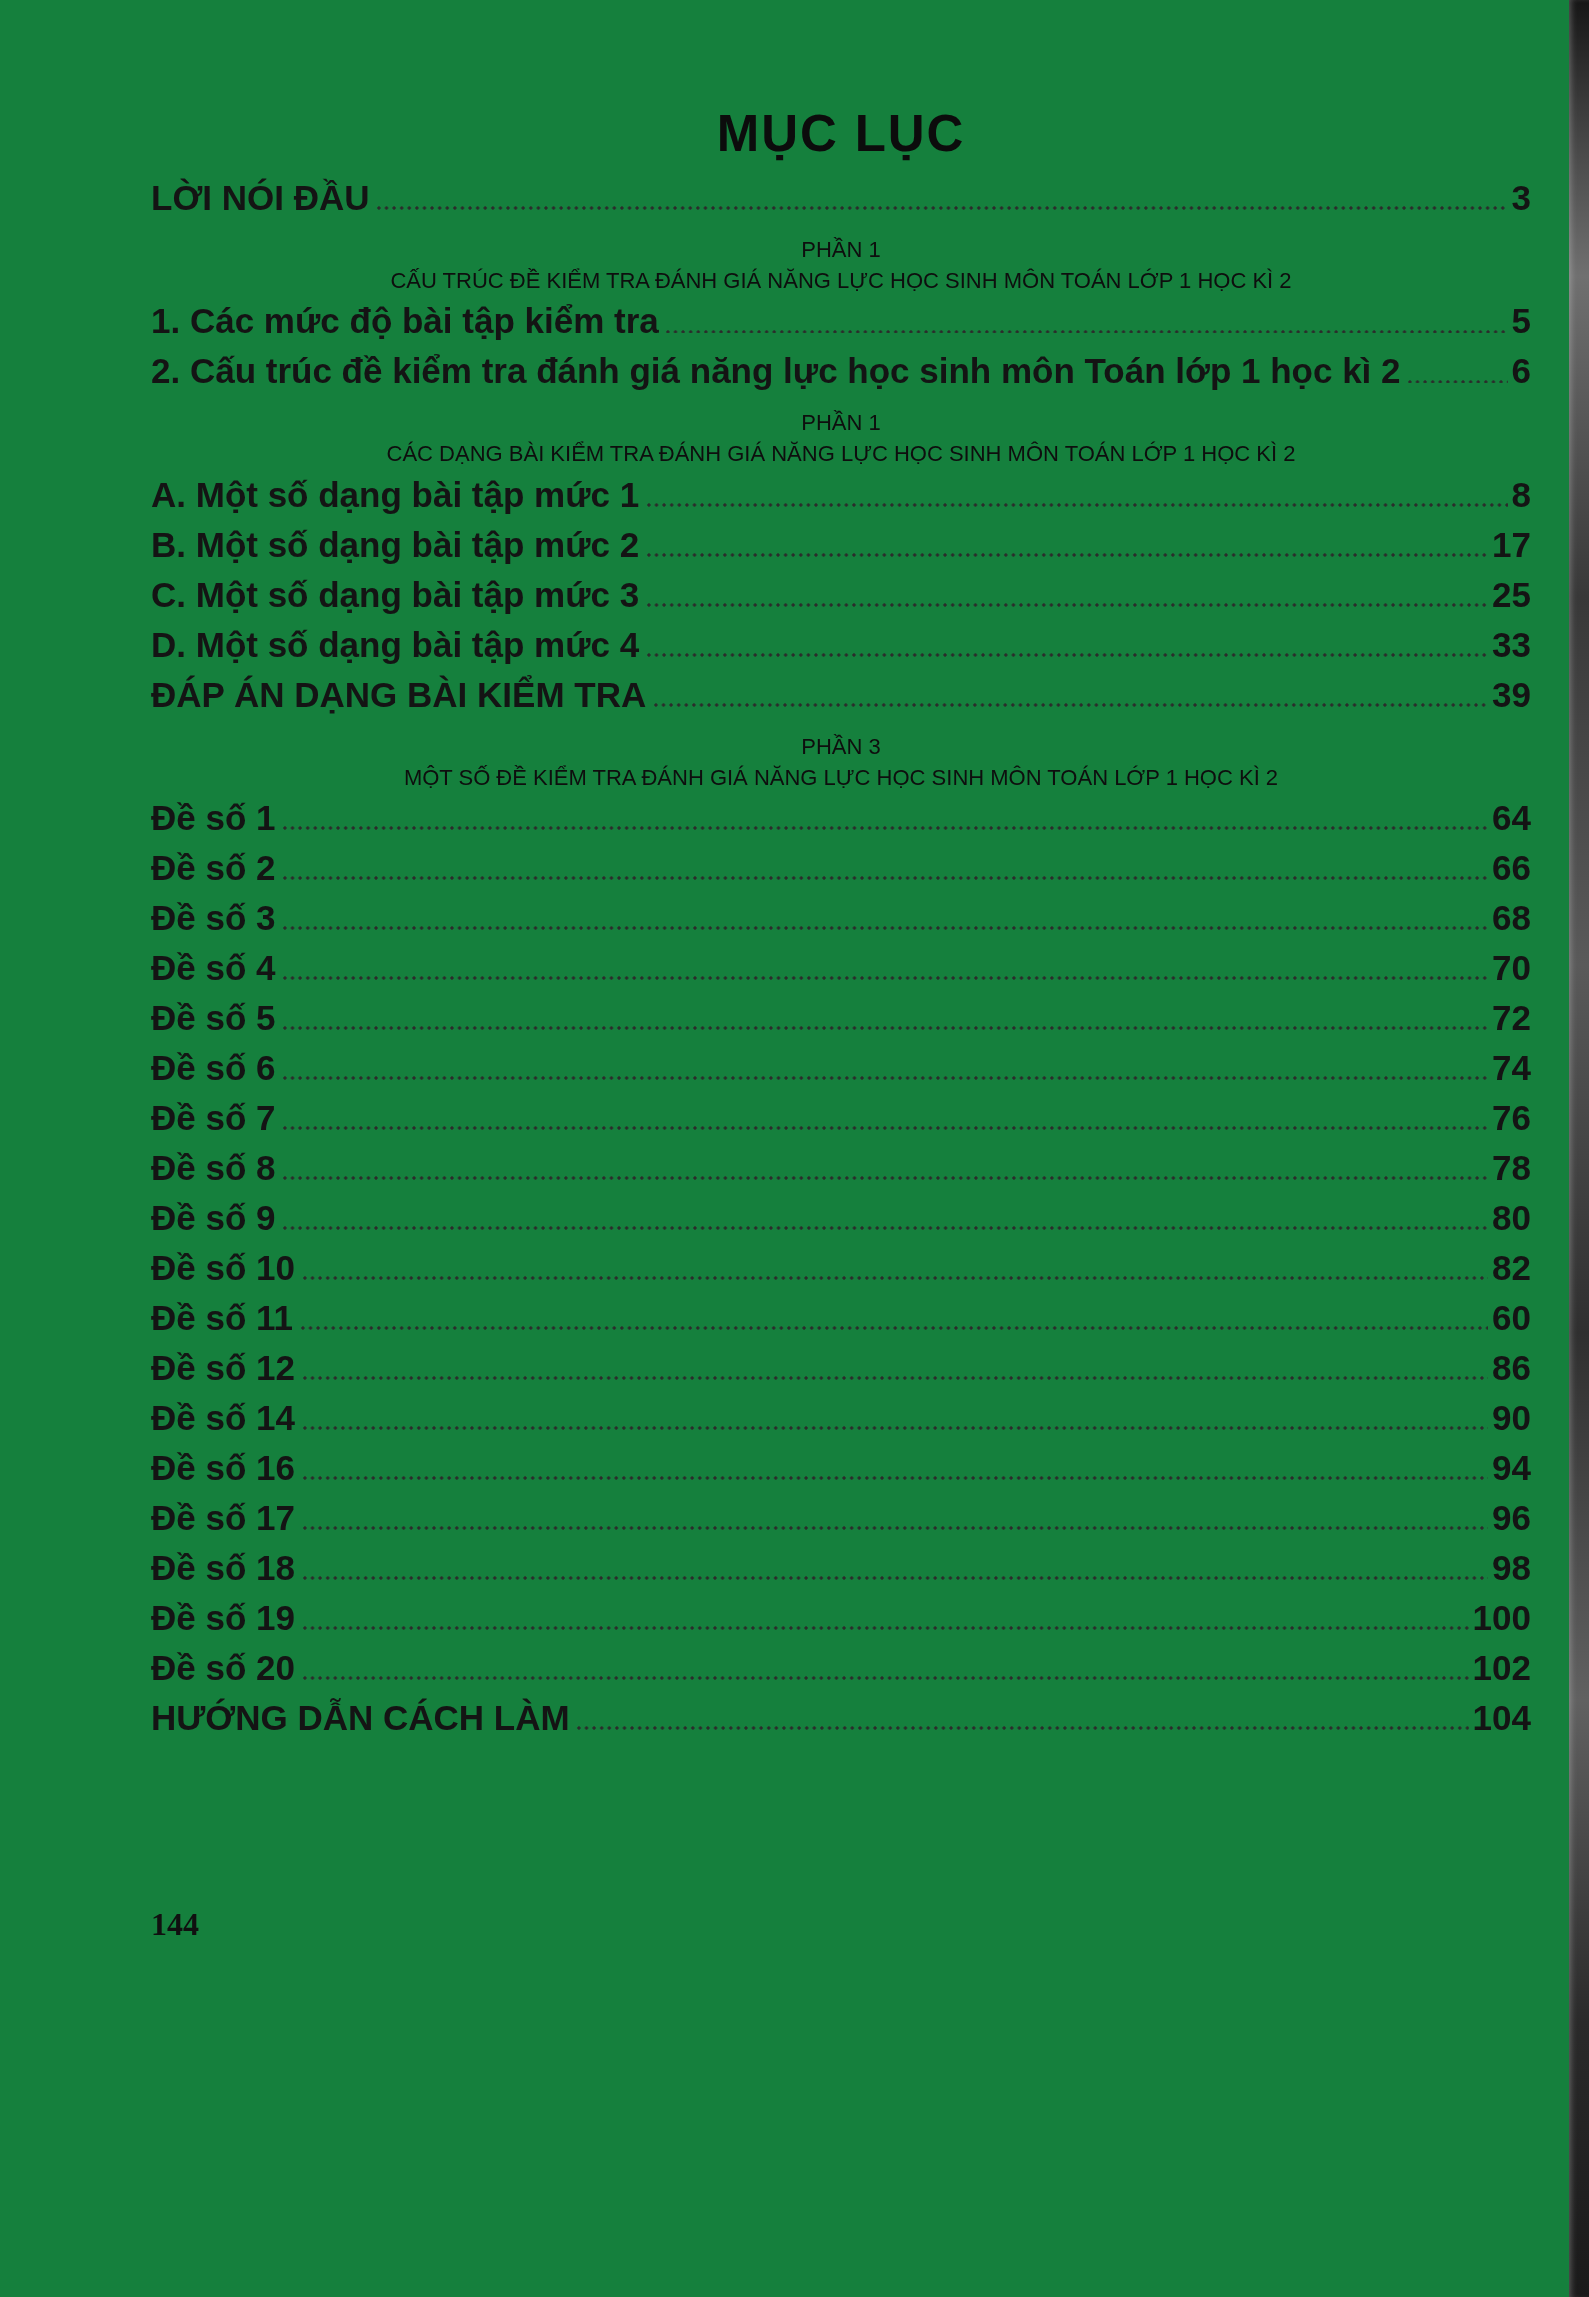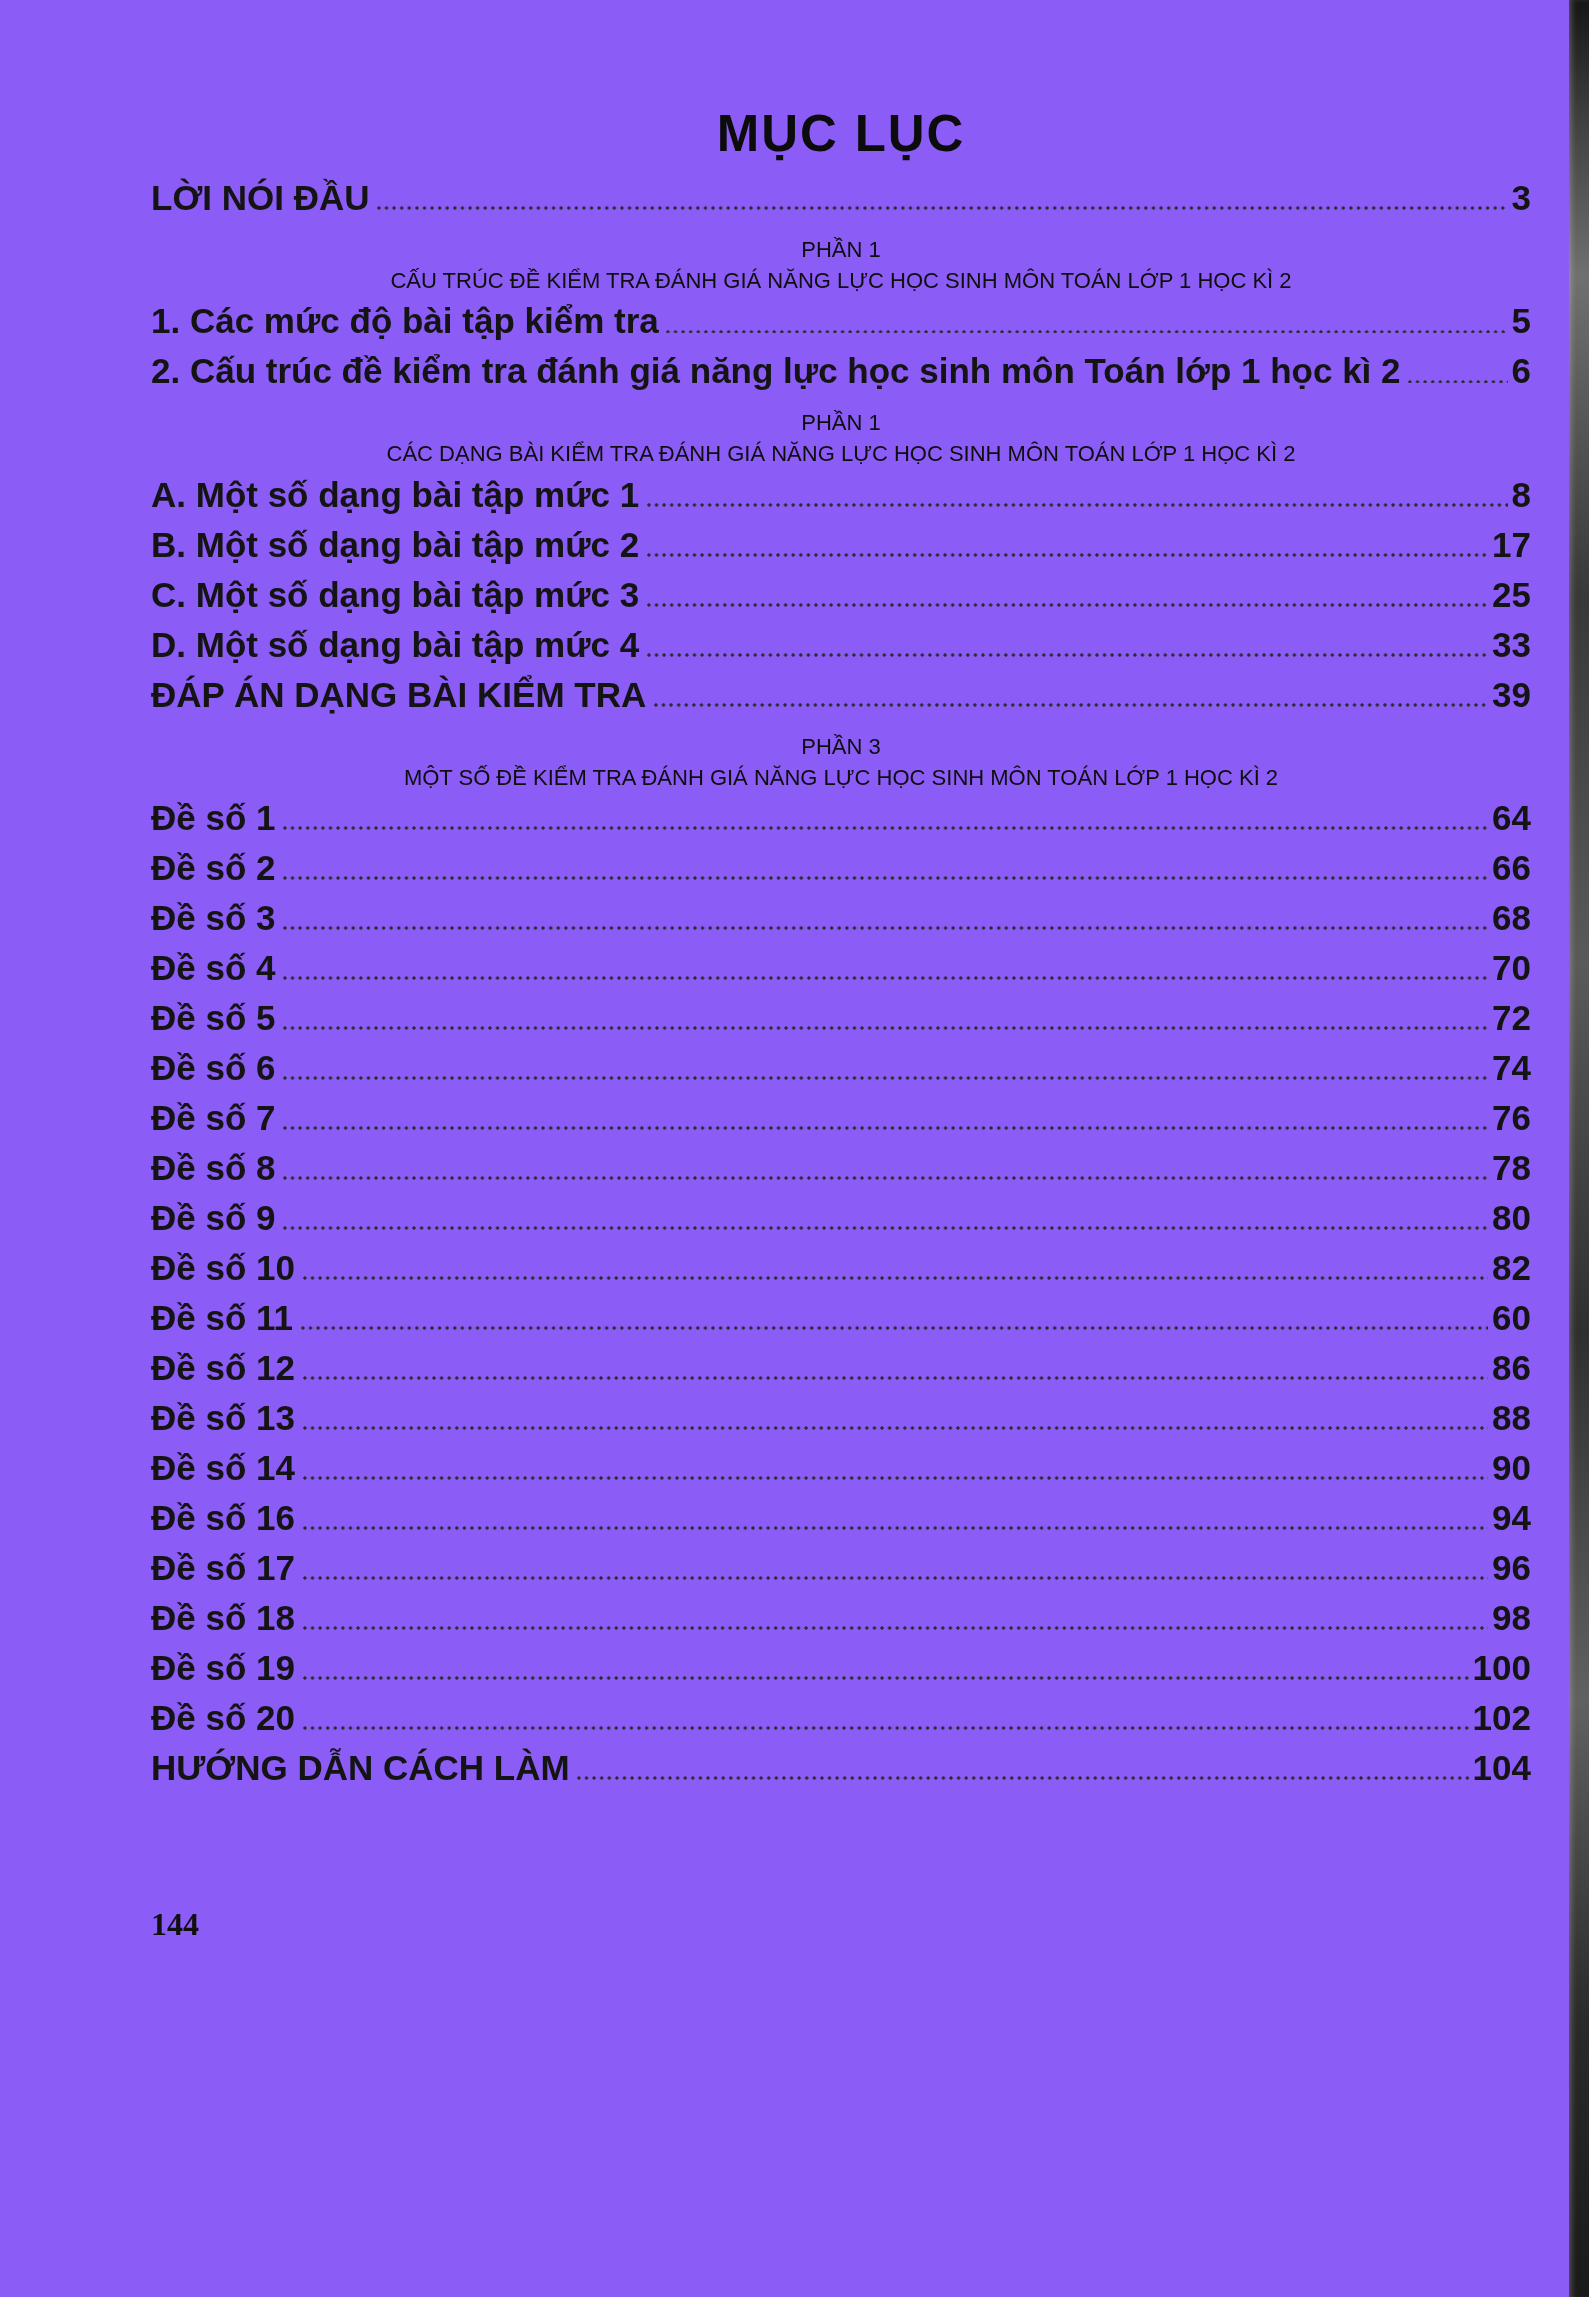--- a/index.html
+++ b/index.html
@@ -8,21 +8,21 @@
     height: 2298px;
     background: #ffffff;
     font-family: "Liberation Sans", "DejaVu Sans", sans-serif;
     color: #121212;
     position: relative;
     overflow: hidden;
   }
   .page {
     position: absolute;
     inset: 0;
-    background: #8b5cf6;
+    background: #15803d;
   }
   .content {
     position: absolute;
     left: 151px;
     top: 106px;
     width: 1380px;
   }
   .title {
     margin: 0 0 23px 0;
     text-align: center;
@@ -195,25 +195,20 @@
     <span class="label">Đề số 11</span>
     <span class="dots"></span>
     <span class="pagenum">60</span>
   </div>
         <div class="row">
     <span class="label">Đề số 12</span>
     <span class="dots"></span>
     <span class="pagenum">86</span>
   </div>
         <div class="row">
-    <span class="label">Đề số 13</span>
-    <span class="dots"></span>
-    <span class="pagenum">88</span>
-  </div>
-        <div class="row">
     <span class="label">Đề số 14</span>
     <span class="dots"></span>
     <span class="pagenum">90</span>
   </div>
         <div class="row">
     <span class="label">Đề số 16</span>
     <span class="dots"></span>
     <span class="pagenum">94</span>
   </div>
         <div class="row">

